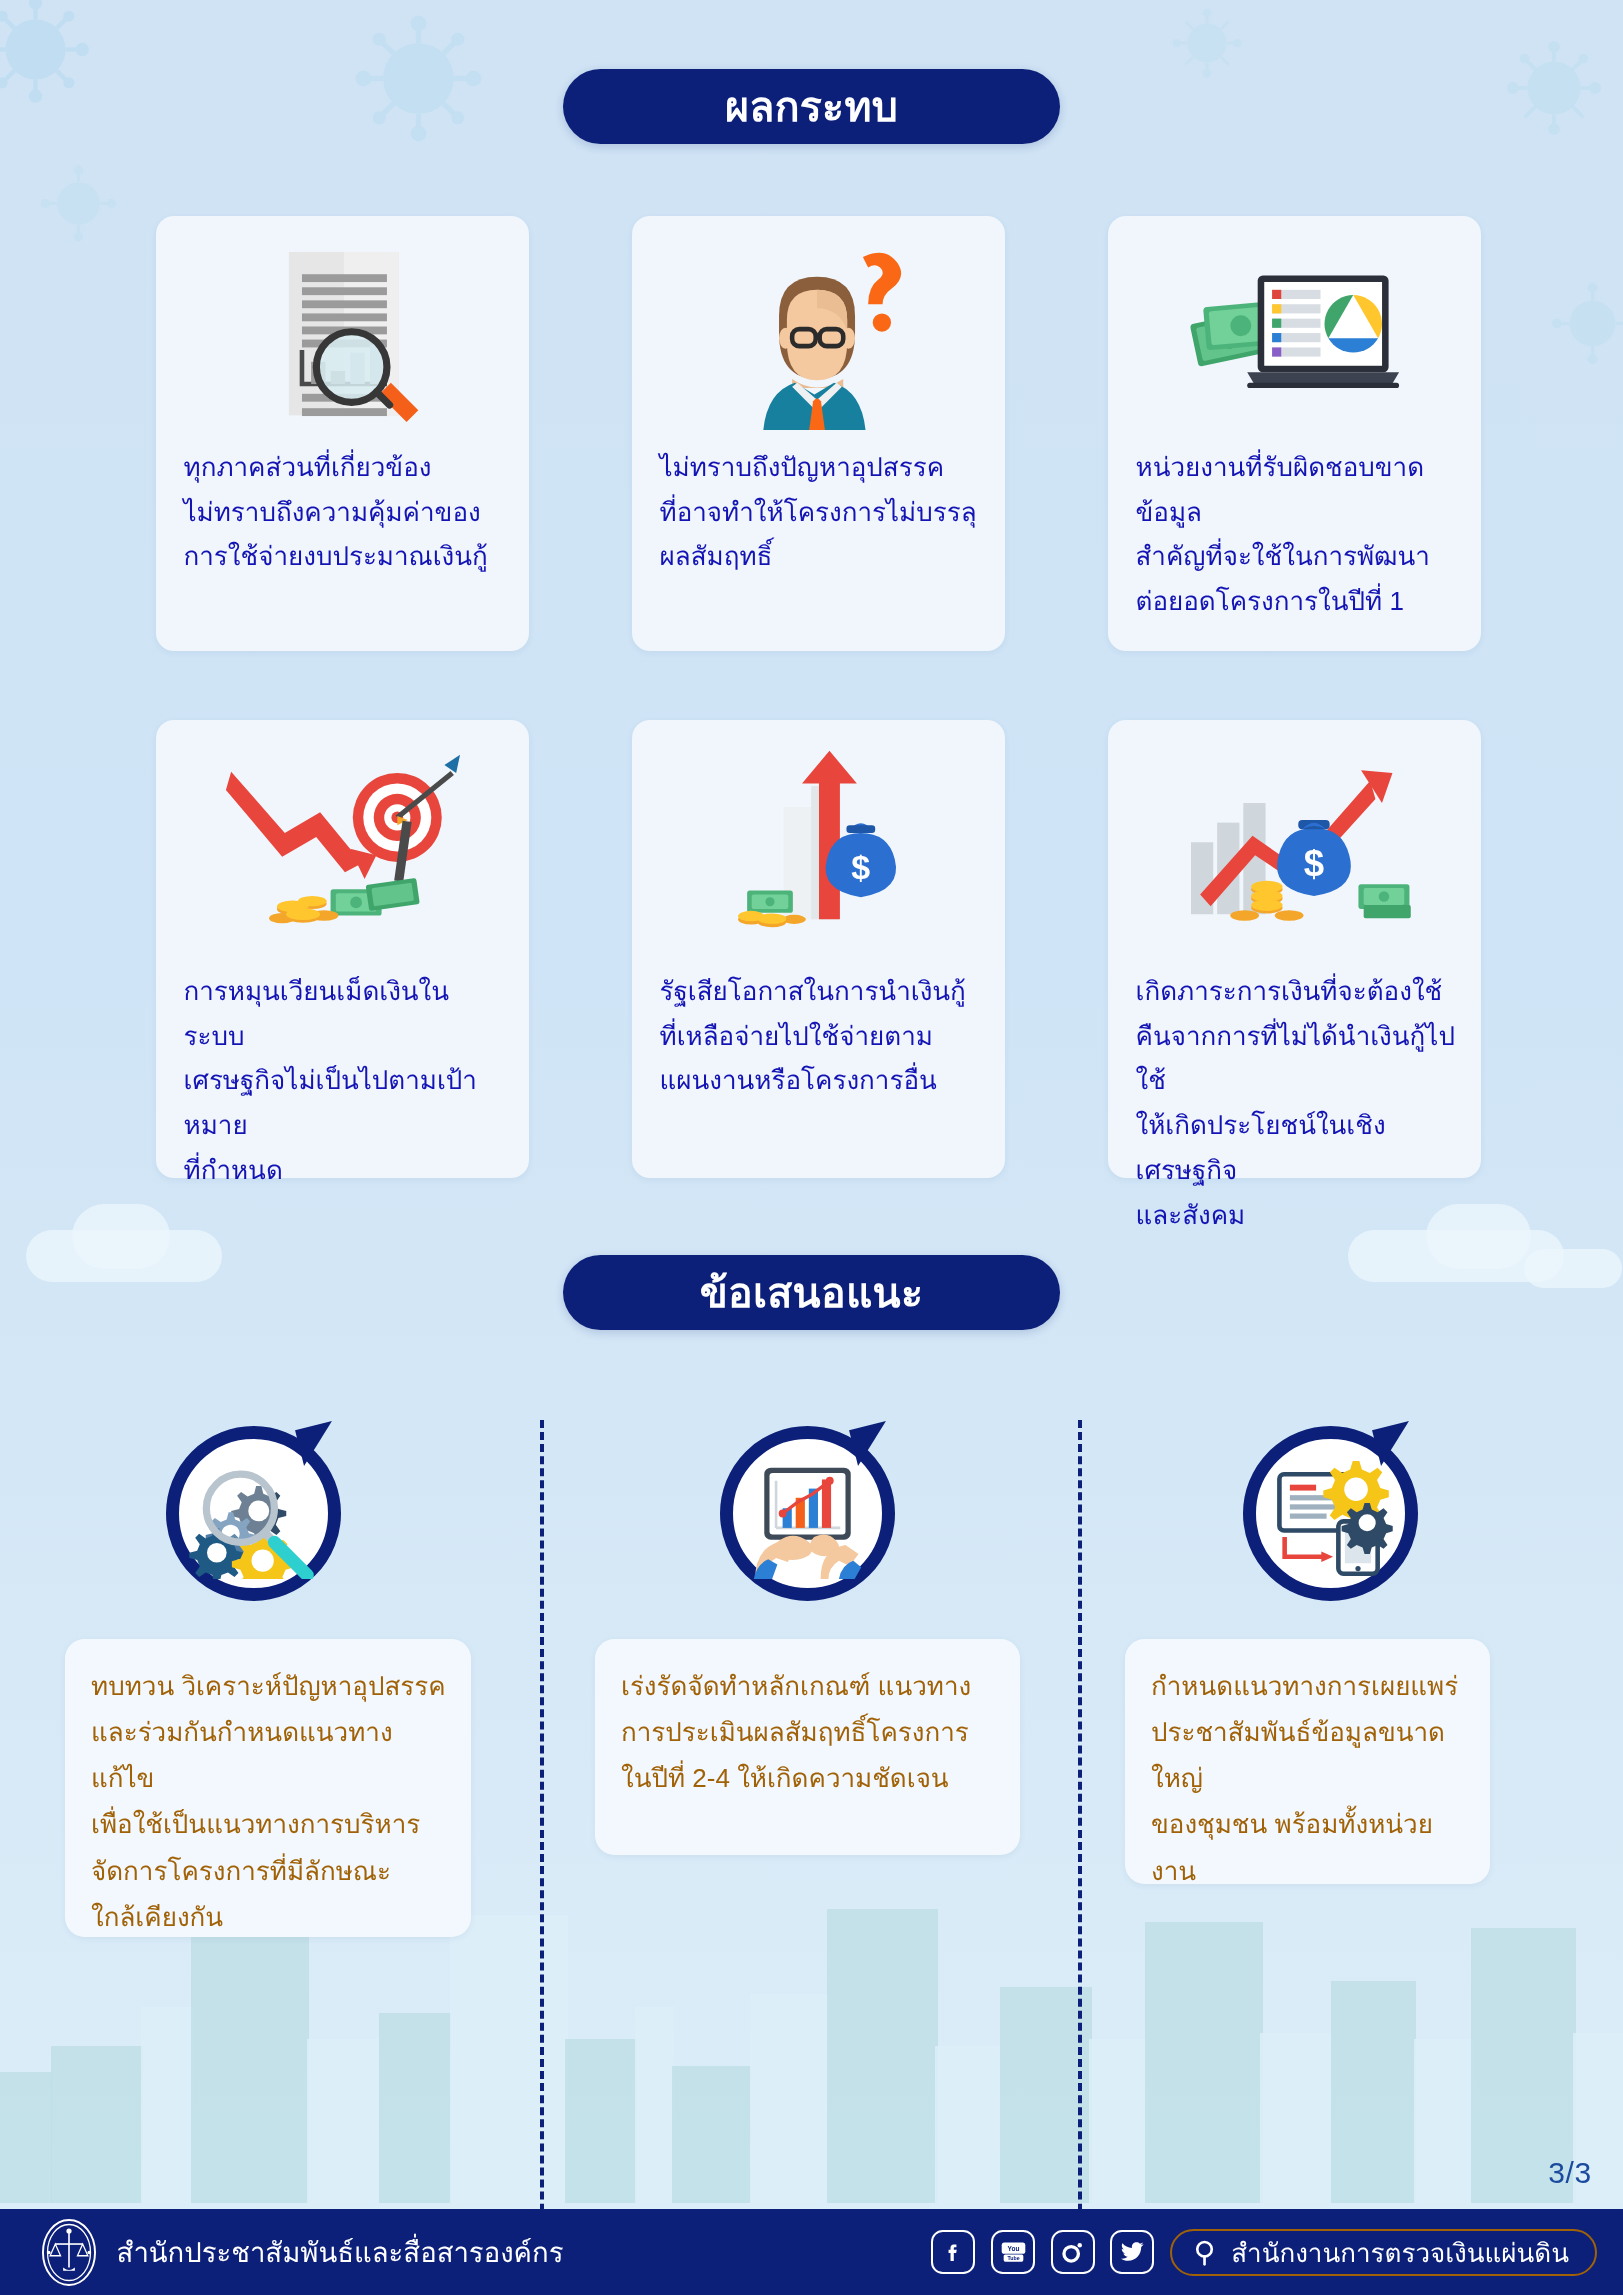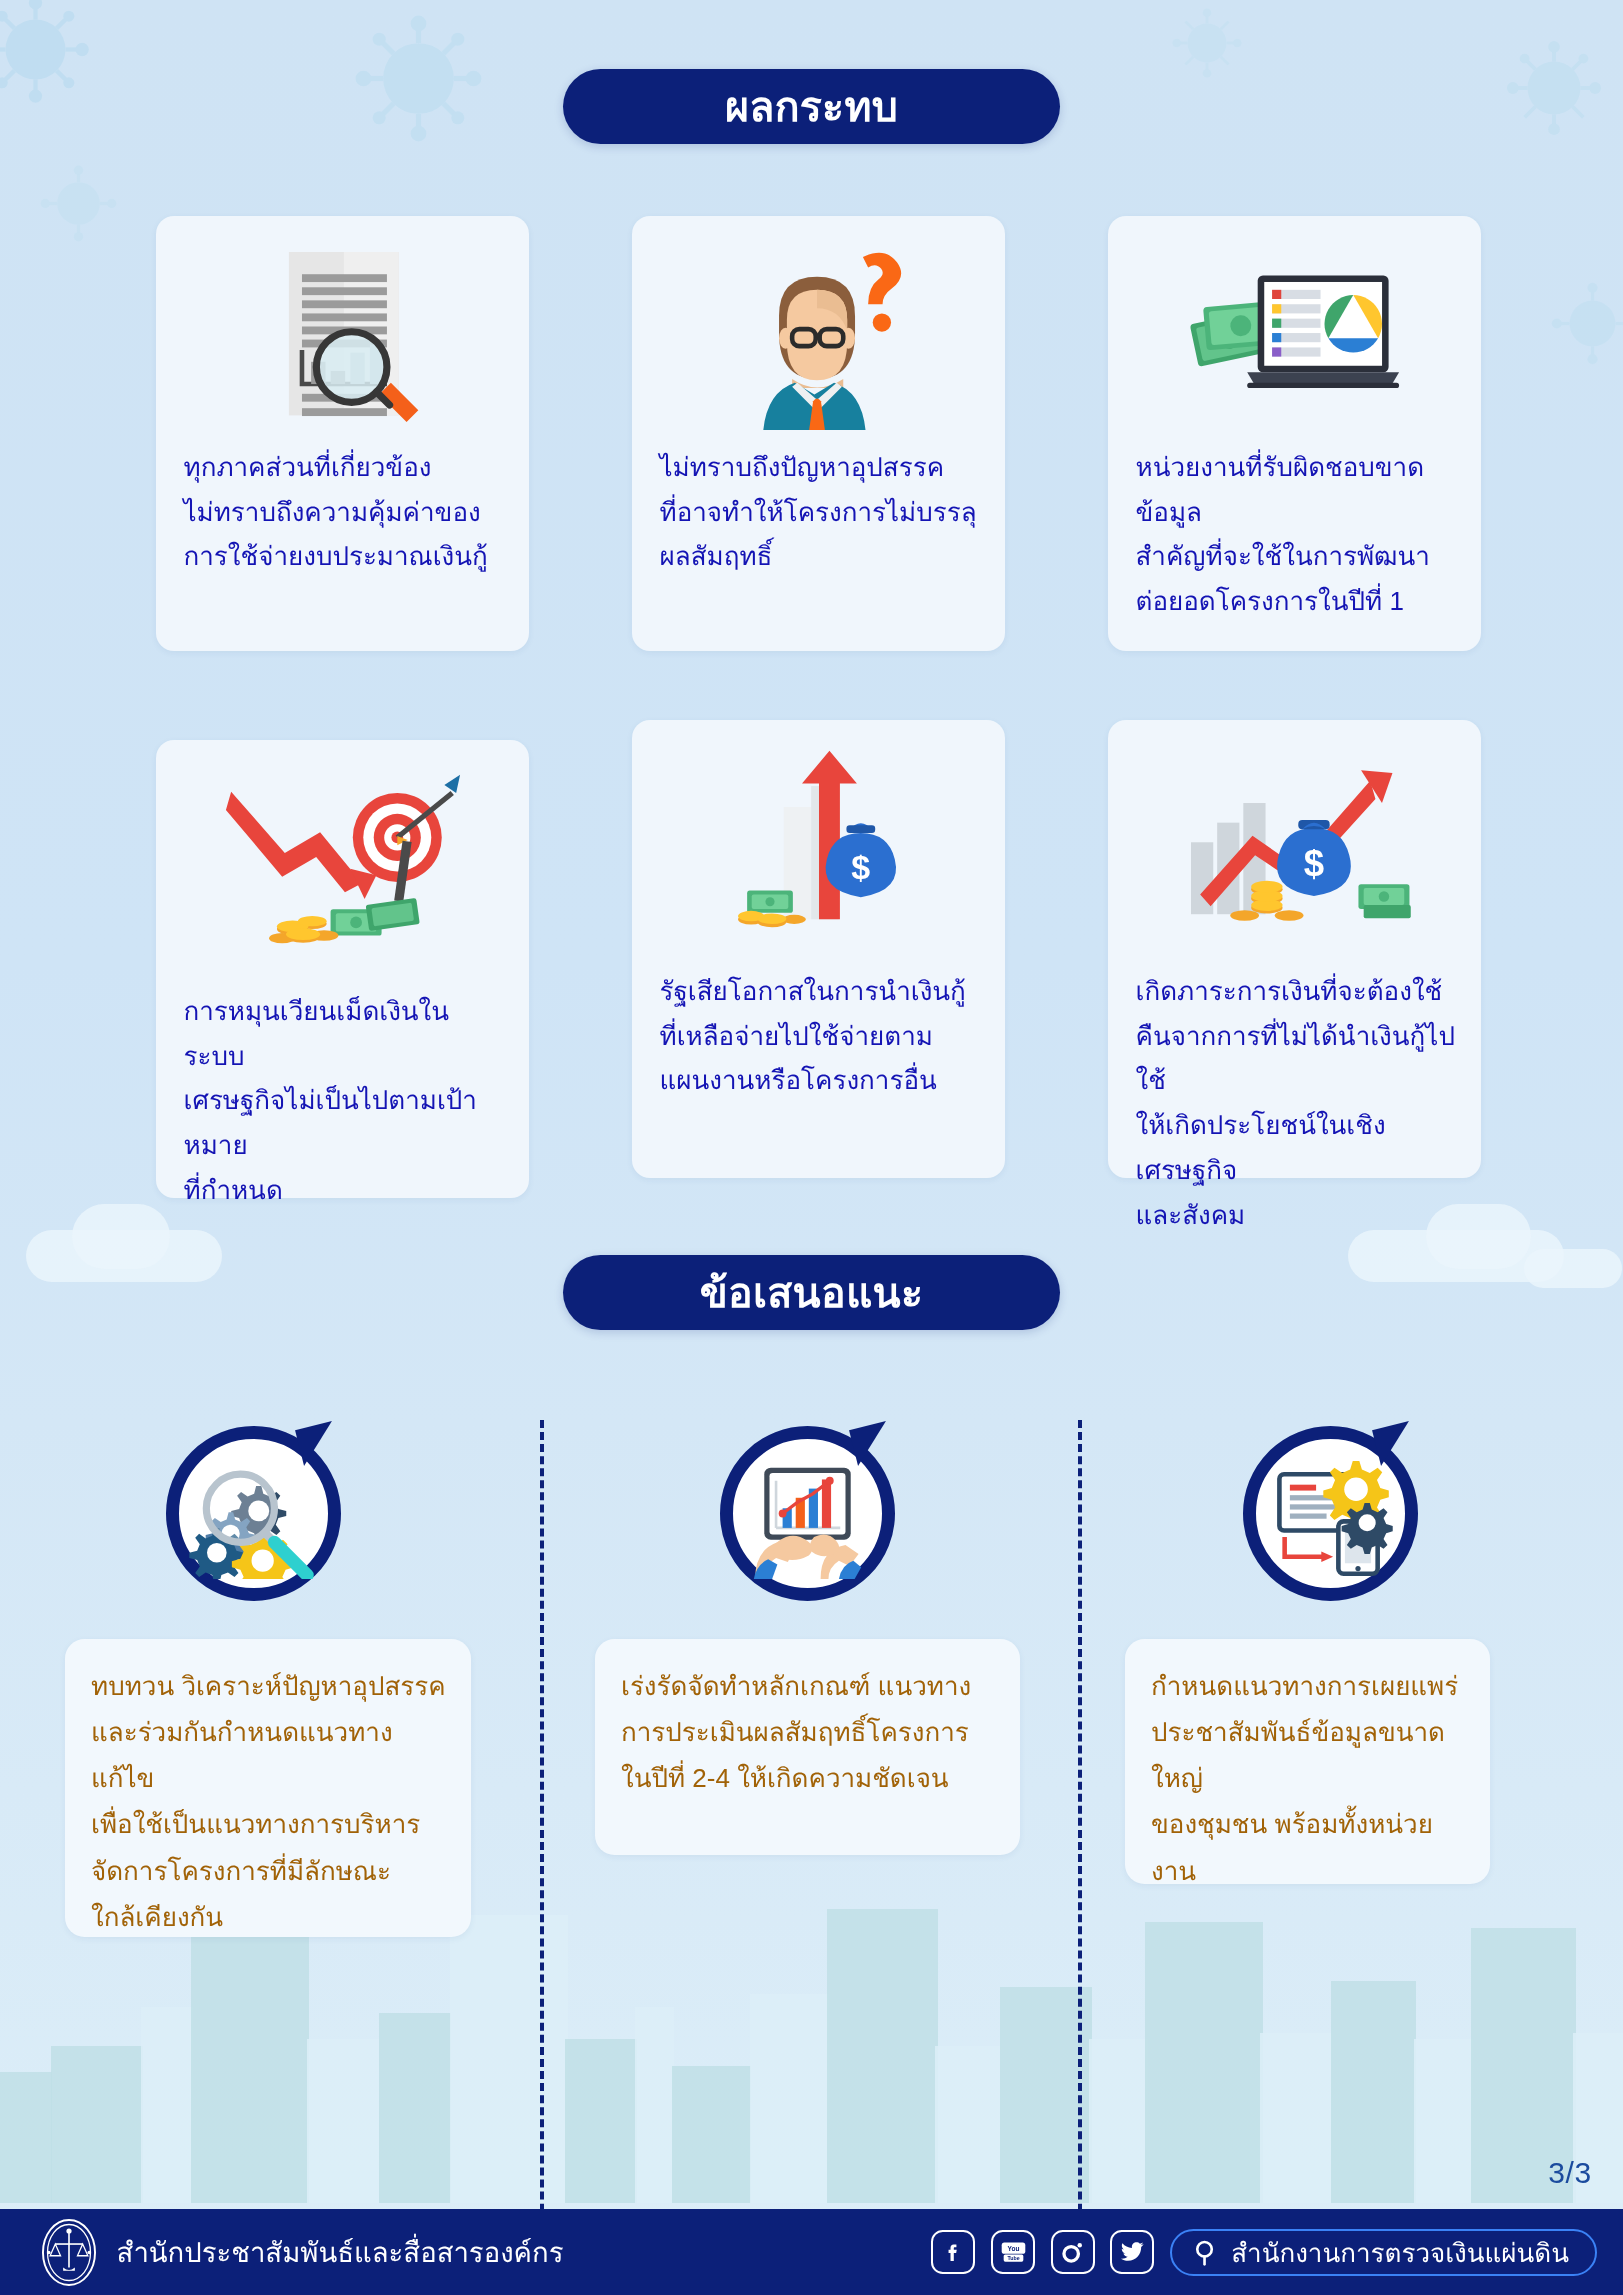--- a/index.html
+++ b/index.html
@@ -88,21 +88,21 @@
     font-size: 26px;
     line-height: 1.72;
     font-weight: 400;
   }
 
   
   #card-1 { left: 156px;  top: 216px; width: 373px; height: 435px; }
   #card-2 { left: 632px;  top: 216px; width: 373px; height: 435px; }
   #card-3 { left: 1108px; top: 216px; width: 373px; height: 435px; }
   
-  #card-4 { left: 156px;  top: 740px; width: 373px; height: 458px; }
+  #card-4 { left: 156px;  top: 720px; width: 373px; height: 458px; }
   #card-5 { left: 632px;  top: 720px; width: 373px; height: 458px; }
   #card-6 { left: 1108px; top: 720px; width: 373px; height: 458px; }
 
   #card-4 .impact-text, #card-5 .impact-text, #card-6 .impact-text { top: 249px; }
 
   
   .reco-badge {
     position: absolute;
     width: 175px; height: 175px;
     border-radius: 50%;
@@ -199,21 +199,21 @@
     display: flex; align-items: center; justify-content: center;
     color: #ffffff;
     background: transparent;
   }
   #search-pill {
     display: flex;
     align-items: center;
     gap: 10.5px;
     height: 47px;
     padding: 0 26px 0 19.6px;
-    border: 2px solid #3b82f6;
+    border: 2px solid #a16207;
     border-radius: 29px;
     color: #ffffff;
     font-size: 26px;
     white-space: nowrap;
   }
 </style>
 </head>
 <body>
 
 <div class="page">

